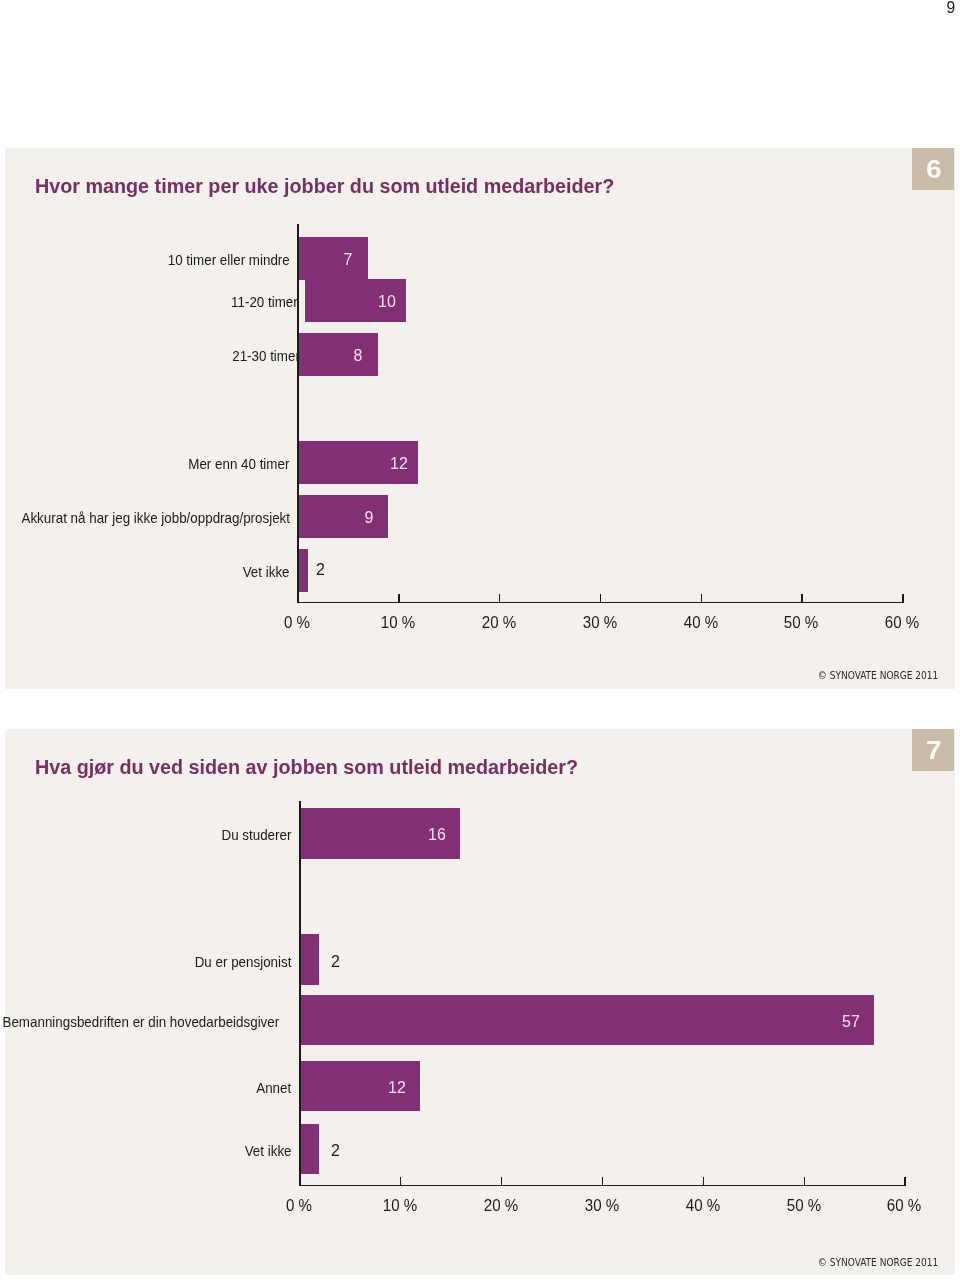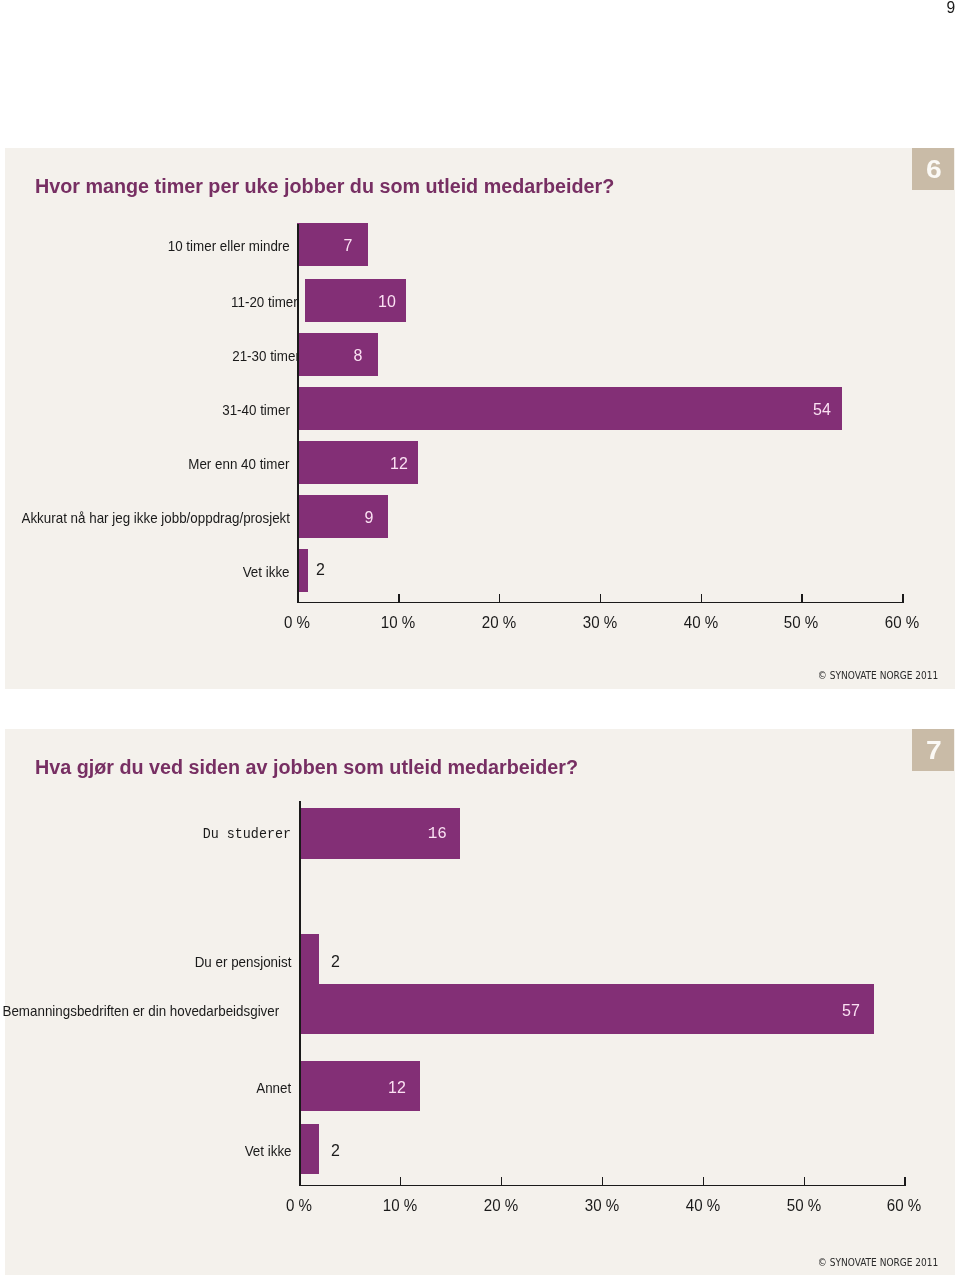--- a/index.html
+++ b/index.html
@@ -34,39 +34,34 @@
 
 <div class="page">
   <div class="folio">9</div>
 
   <div class="panel" id="panel1" style="top:148px;height:541px;">
     <div class="fignum" style="left:907px;top:0px;width:42px;height:42px;">
       <span>6</span>
     </div>
     <div class="ctitle" style="left:29.6px;top:27.5px;">Hvor mange timer per uke jobber du som utleid medarbeider?</div>
     <div class="plot" id="plot1" style="left:0px;top:0px;width:950px;height:500px;">
-        <div class="barrow" style="left:0px;top:75px;width:950px;height:43px;">
+        <div class="barrow" style="left:0px;top:89px;width:950px;height:43px;">
           <div class="bar" style="left:292.1px;top:0px;width:70.595px;height:43px;background:#832f76;"></div>
           <div class="catlabel" style="right:665.4px;top:1.2px;height:43px;line-height:43px;">10 timer eller mindre</div>
           <div class="barval" style="left:333.39500000000004px;top:1.3px;width:20px;height:43px;line-height:43px;color:#fbe1f3;">7</div>
         </div>
         <div class="barrow" style="left:8px;top:130.67px;width:950px;height:43px;">
           <div class="bar" style="left:292.1px;top:0px;width:100.85000000000001px;height:43px;background:#832f76;"></div>
           <div class="catlabel" style="right:665.4px;top:1.2px;height:43px;line-height:43px;">11-20 timer</div>
           <div class="barval" style="left:363.65000000000003px;top:1.3px;width:20px;height:43px;line-height:43px;color:#fbe1f3;">10</div>
         </div>
         <div class="barrow" style="left:0px;top:184.74px;width:960px;height:43px;">
           <div class="bar" style="left:292.1px;top:0px;width:80.68px;height:43px;background:#832f76;"></div>
           <div class="catlabel" style="right:665.4px;top:1.2px;height:43px;line-height:43px;">21-30 timer</div>
           <div class="barval" style="left:343.48px;top:1.3px;width:20px;height:43px;line-height:43px;color:#fbe1f3;">8</div>
-        </div>
-        <div class="barrow" style="left:0px;top:238.81px;width:950px;height:43px;">
-          <div class="bar" style="left:292.1px;top:0px;width:544.59px;height:43px;background:#832f76;"></div>
-          <div class="catlabel" style="right:665.4px;top:1.2px;height:43px;line-height:43px;">31-40 timer</div>
-          <div class="barval" style="left:807.3900000000001px;top:1.3px;width:20px;height:43px;line-height:43px;color:#fbe1f3;">54</div>
         </div>
         <div class="barrow" style="left:0px;top:292.88px;width:950px;height:43px;">
           <div class="bar" style="left:292.1px;top:0px;width:121.02000000000001px;height:43px;background:#832f76;"></div>
           <div class="catlabel" style="right:665.4px;top:1.2px;height:43px;line-height:43px;">Mer enn 40 timer</div>
           <div class="barval" style="left:383.82px;top:1.3px;width:20px;height:43px;line-height:43px;color:#fbe1f3;">12</div>
         </div>
         <div class="barrow" style="left:0px;top:346.95000000000005px;width:950px;height:43px;">
           <div class="bar" style="left:292.1px;top:0px;width:90.76500000000001px;height:43px;background:#832f76;"></div>
           <div class="catlabel" style="right:665.4px;top:1.2px;height:43px;line-height:43px;">Akkurat nå har jeg ikke jobb/oppdrag/prosjekt</div>
           <div class="barval" style="left:353.565px;top:1.3px;width:20px;height:43px;line-height:43px;color:#fbe1f3;">9</div>
@@ -94,31 +89,31 @@
       </div>
     <div class="copyright" style="right:16.6px;top:522px;">© SYNOVATE NORGE 2011</div>
   </div>
 
   <div class="panel" id="panel2" style="top:729px;height:546px;">
     <div class="fignum" style="left:907px;top:0px;width:42px;height:42px;">
       <span>7</span>
     </div>
     <div class="ctitle" style="left:29.6px;top:27.5px;">Hva gjør du ved siden av jobben som utleid medarbeider?</div>
     <div class="plot" id="plot2" style="left:0px;top:0px;width:950px;height:510px;">
-        <div class="barrow" style="left:0px;top:79.2px;width:950px;height:50.4px;font-family:Liberation Mono, monospace;">
+        <div class="barrow" style="left:0px;top:79.2px;width:950px;height:50.4px;">
           <div class="bar" style="left:294px;top:0px;width:161.44px;height:50.4px;background:#832f76;"></div>
           <div class="catlabel" style="right:663.5px;top:2.2px;height:50.4px;line-height:50.4px;">Du studerer</div>
           <div class="barval" style="left:422.34px;top:1.3px;width:20px;height:50.4px;line-height:50.4px;color:#fbe1f3;">16</div>
         </div>
         <div class="barrow" style="left:0px;top:205.44px;width:950px;height:50.4px;">
           <div class="bar" style="left:294px;top:0px;width:20.18px;height:50.4px;background:#832f76;"></div>
           <div class="catlabel" style="right:663.5px;top:2.2px;height:50.4px;line-height:50.4px;">Du er pensjonist</div>
           <div class="barvalout" style="left:325.68px;top:1.3px;height:50.4px;line-height:50.4px;color:#1a1a1a;">2</div>
         </div>
-        <div class="barrow" style="left:0px;top:255px;width:938px;height:50.4px;">
+        <div class="barrow" style="left:0px;top:266px;width:938px;height:50.4px;">
           <div class="bar" style="left:294px;top:0px;width:575.13px;height:50.4px;background:#832f76;"></div>
           <div class="catlabel" style="right:663.5px;top:2.2px;height:50.4px;line-height:50.4px;">Bemanningsbedriften er din hovedarbeidsgiver</div>
           <div class="barval" style="left:836.03px;top:1.3px;width:20px;height:50.4px;line-height:50.4px;color:#fbe1f3;">57</div>
         </div>
         <div class="barrow" style="left:0px;top:331.68px;width:950px;height:50.4px;">
           <div class="bar" style="left:294px;top:0px;width:121.08px;height:50.4px;background:#832f76;"></div>
           <div class="catlabel" style="right:663.5px;top:2.2px;height:50.4px;line-height:50.4px;">Annet</div>
           <div class="barval" style="left:381.97999999999996px;top:1.3px;width:20px;height:50.4px;line-height:50.4px;color:#fbe1f3;">12</div>
         </div>
         <div class="barrow" style="left:0px;top:394.79999999999995px;width:950px;height:50.4px;">

